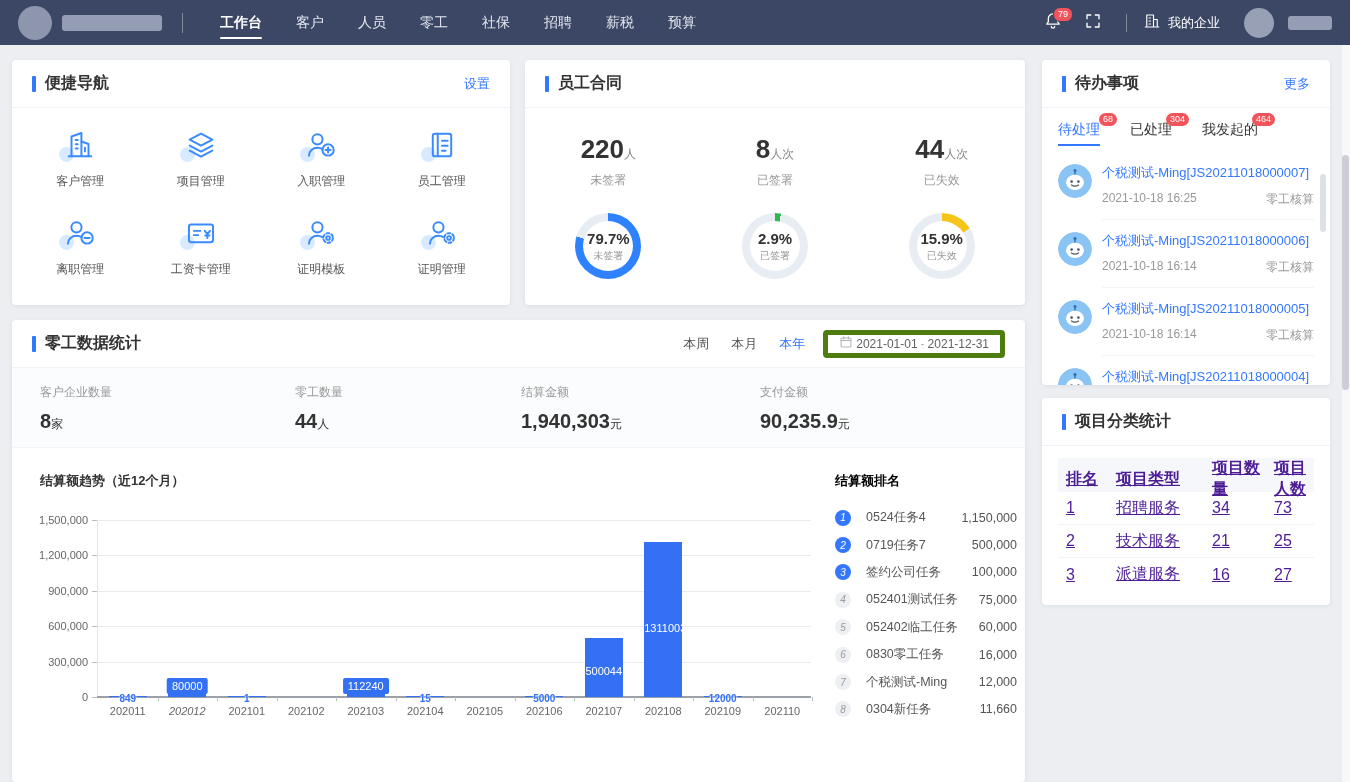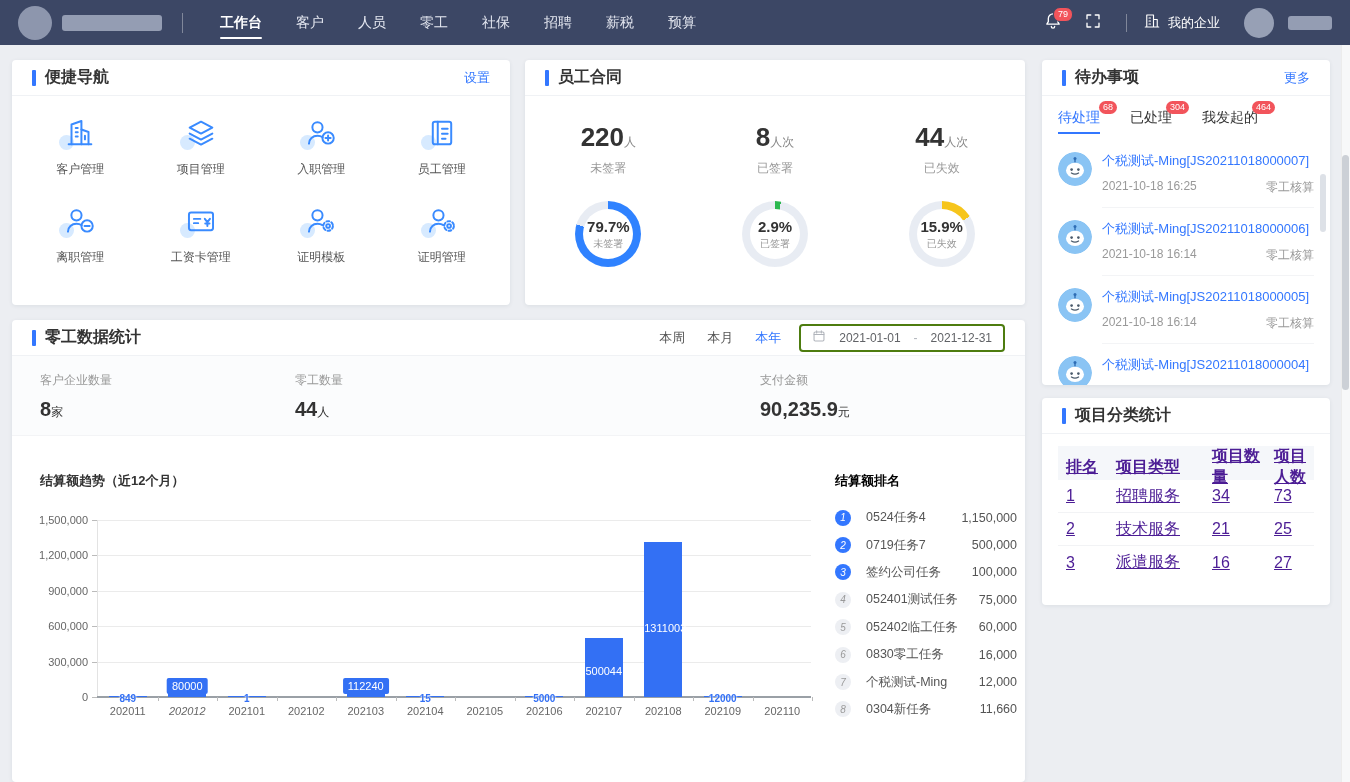--- a/index.html
+++ b/index.html
@@ -22,21 +22,21 @@
   .icon-btn { position:relative; width:34px; height:34px; display:flex; align-items:center; justify-content:center; cursor:pointer; }
   .nav-badge { position:absolute; top:1px; left:17px; background:#f2545b; color:#fff; font-size:9px;
                line-height:13px; padding:0 4px; border-radius:7px; border:1px solid #3c4765; }
   .nav-vsep { width:1px; height:18px; background:rgba(255,255,255,.35); margin:0 10px; }
   .company { display:flex; align-items:center; gap:7px; font-size:13px; color:#fff; cursor:pointer; white-space:nowrap; }
   .avatar-circle { width:30px; height:30px; border-radius:50%; background:#97a0b5; margin-left:18px; }
   .avatar-bar { width:44px; height:14px; border-radius:3px; background:#949db3; margin-left:8px; }
 
   
   .card { position:absolute; background:#fff; border-radius:4px; box-shadow:0 1px 4px rgba(31,45,61,.08); overflow:hidden; }
-  .card-header { height:36px; display:flex; align-items:center; padding:0 20px; border-bottom:1px solid #f0f2f5; }
+  .card-header { height:48px; display:flex; align-items:center; padding:0 20px; border-bottom:1px solid #f0f2f5; }
   .tbar { width:4px; height:16px; background:#3377ff; border-radius:1px; margin-right:9px; flex:none; }
   .card-title { font-size:16px; color:#333; font-weight:700; white-space:nowrap; }
   .hlink { margin-left:auto; color:#3377ff; font-size:13px; cursor:pointer; white-space:nowrap; }
 
   
   .qn-grid { display:grid; grid-template-columns:repeat(4,1fr); padding:20px 8px 0; row-gap:26px; }
   .qn-item { display:flex; flex-direction:column; align-items:center; gap:11px; font-size:12px; color:#555; cursor:pointer; }
   .qn-icon { position:relative; width:34px; height:34px; }
   .qn-icon::before { content:""; position:absolute; left:-4px; bottom:0; width:15px; height:15px; border-radius:50%; background:#d7eaff; }
   .qn-icon svg { position:relative; z-index:1; }
@@ -66,21 +66,21 @@
   .todo-body { flex:1; min-width:0; border-bottom:1px solid #f3f4f6; }
   .todo-item:last-child .todo-body { border-bottom:none; }
   .todo-title { color:#3377ff; font-size:13px; white-space:nowrap; overflow:hidden; text-overflow:ellipsis; }
   .todo-meta { display:flex; justify-content:space-between; color:#999; font-size:12px; margin-top:9px; }
   .todo-scroll { position:absolute; right:4px; top:114px; width:6px; height:58px; border-radius:3px; background:#dde1e7; }
 
   
   .range-tabs { display:flex; gap:22px; margin-left:auto; align-items:center; font-size:13px; color:#555; }
   .range-tab { cursor:pointer; }
   .range-tab.active { color:#3377ff; }
-  .date-box { display:flex; align-items:center; gap:13px; border:2px solid #4d7c0f; border-radius:4px; height:28px;
+  .date-box { display:flex; align-items:center; gap:3px; border:5px solid #4d7c0f; border-radius:4px; height:28px;
               padding:4px 11px; margin-left:18px; font-size:12px; color:#606266; background:#fff; cursor:pointer; }
   .summary { position:relative; height:80px; background:#fbfcfd; border-bottom:1px solid #f3f4f6; }
   .sum-col { position:absolute; top:16px; }
   .sum-label { font-size:12px; color:#999; }
   .sum-value { font-size:20px; color:#333; font-weight:600; margin-top:9px; }
   .sum-unit { font-size:12px; font-weight:400; }
   .chart-title { position:absolute; left:28px; top:152px; font-size:13px; font-weight:700; color:#333; }
   .plot { position:absolute; left:85px; top:200px; width:714px; height:177px;
           border-left:1px solid #e3e3e3; }
   .plot-base { position:absolute; left:-1px; right:0; bottom:-1px; height:2px; background:#9aa0a6; }
@@ -409,20 +409,24 @@
       </div>
     </div>
     <div class="summary" id="summary-row">
         <div class="sum-col" style="left: 28px;">
           <div class="sum-label">客户企业数量</div>
           <div class="sum-value">8<span class="sum-unit">家</span></div>
         </div>
         <div class="sum-col" style="left: 283px;">
           <div class="sum-label">零工数量</div>
           <div class="sum-value">44<span class="sum-unit">人</span></div>
+        </div>
+        <div class="sum-col" style="left: 509px;">
+          <div class="sum-label">结算金额</div>
+          <div class="sum-value">1,940,303<span class="sum-unit">元</span></div>
         </div>
         <div class="sum-col" style="left: 748px;">
           <div class="sum-label">支付金额</div>
           <div class="sum-value">90,235.9<span class="sum-unit">元</span></div>
         </div>
       </div>
     <div class="chart-title">结算额趋势（近12个月）</div>
     <div class="plot" id="plot">
         <div class="ytick" style="top: 177px;"></div>
         <div class="ylab" style="top: 177px;">0</div>

